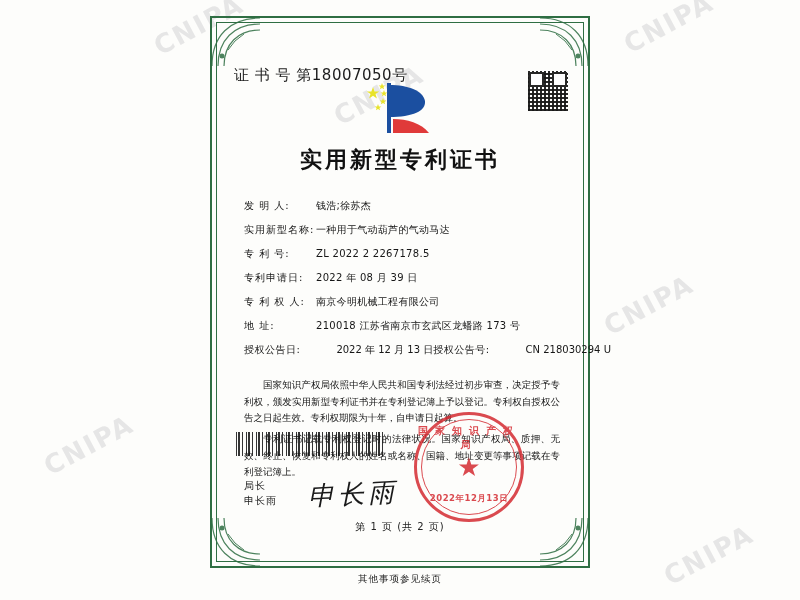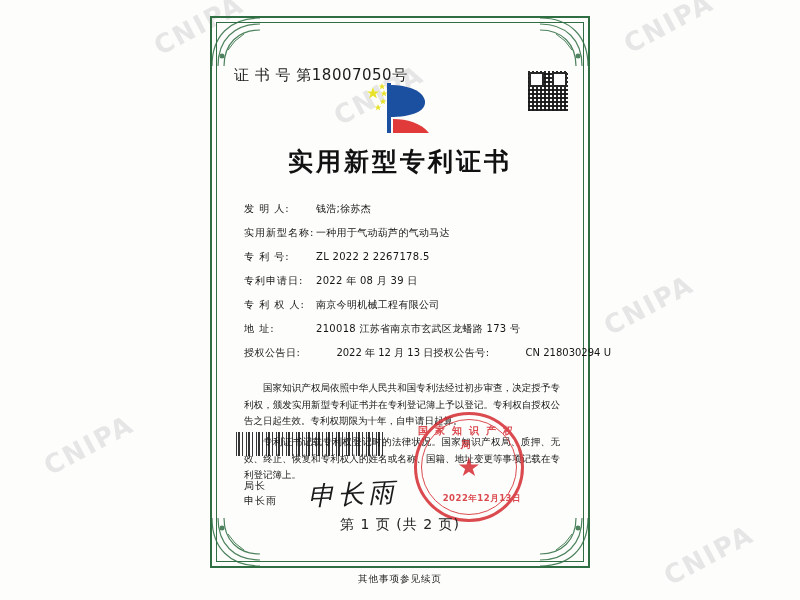--- a/index.html
+++ b/index.html
@@ -128,21 +128,21 @@
     position: absolute;
     width: 11px; height: 11px;
     border: 2px solid #111;
     background: #fff;
   }
   .qr::before { left: 1px; top: 1px; }
   .qr::after  { right: 1px; top: 1px; }
 
   .title {
     text-align: center;
-    font-size: 25px;
+    font-size: 22px;
     font-weight: bold;
     letter-spacing: 3px;
     color: #111;
     margin-top: 6px;
     font-family: Liberation Mono, monospace;
   }
 
   
   .fields {
     margin-top: 24px;
@@ -255,34 +255,34 @@
     left: 0; right: 0; top: 9px;
     text-align: center;
     font-size: 10px;
     color: #d3232a;
     letter-spacing: 7px;
     font-weight: bold;
   }
   .seal .seal-date {
     position: absolute;
     left: 0; right: 0; bottom: 14px;
-    text-align: right;
+    text-align: center;
     font-size: 8.5px;
     color: #d3232a;
     letter-spacing: .5px;
     font-weight: bold;
   }
 
   
   .page-no {
     position: absolute;
     left: 0; right: 0;
     bottom: 14px;
     text-align: center;
-    font-size: 14px;
+    font-size: 10px;
     color: #222;
     letter-spacing: 1px;
   }
   .tail-note {
     position: absolute;
     left: 0; right: 0;
     bottom: 8px;
     text-align: center;
     font-size: 9.5px;
     color: #222;

